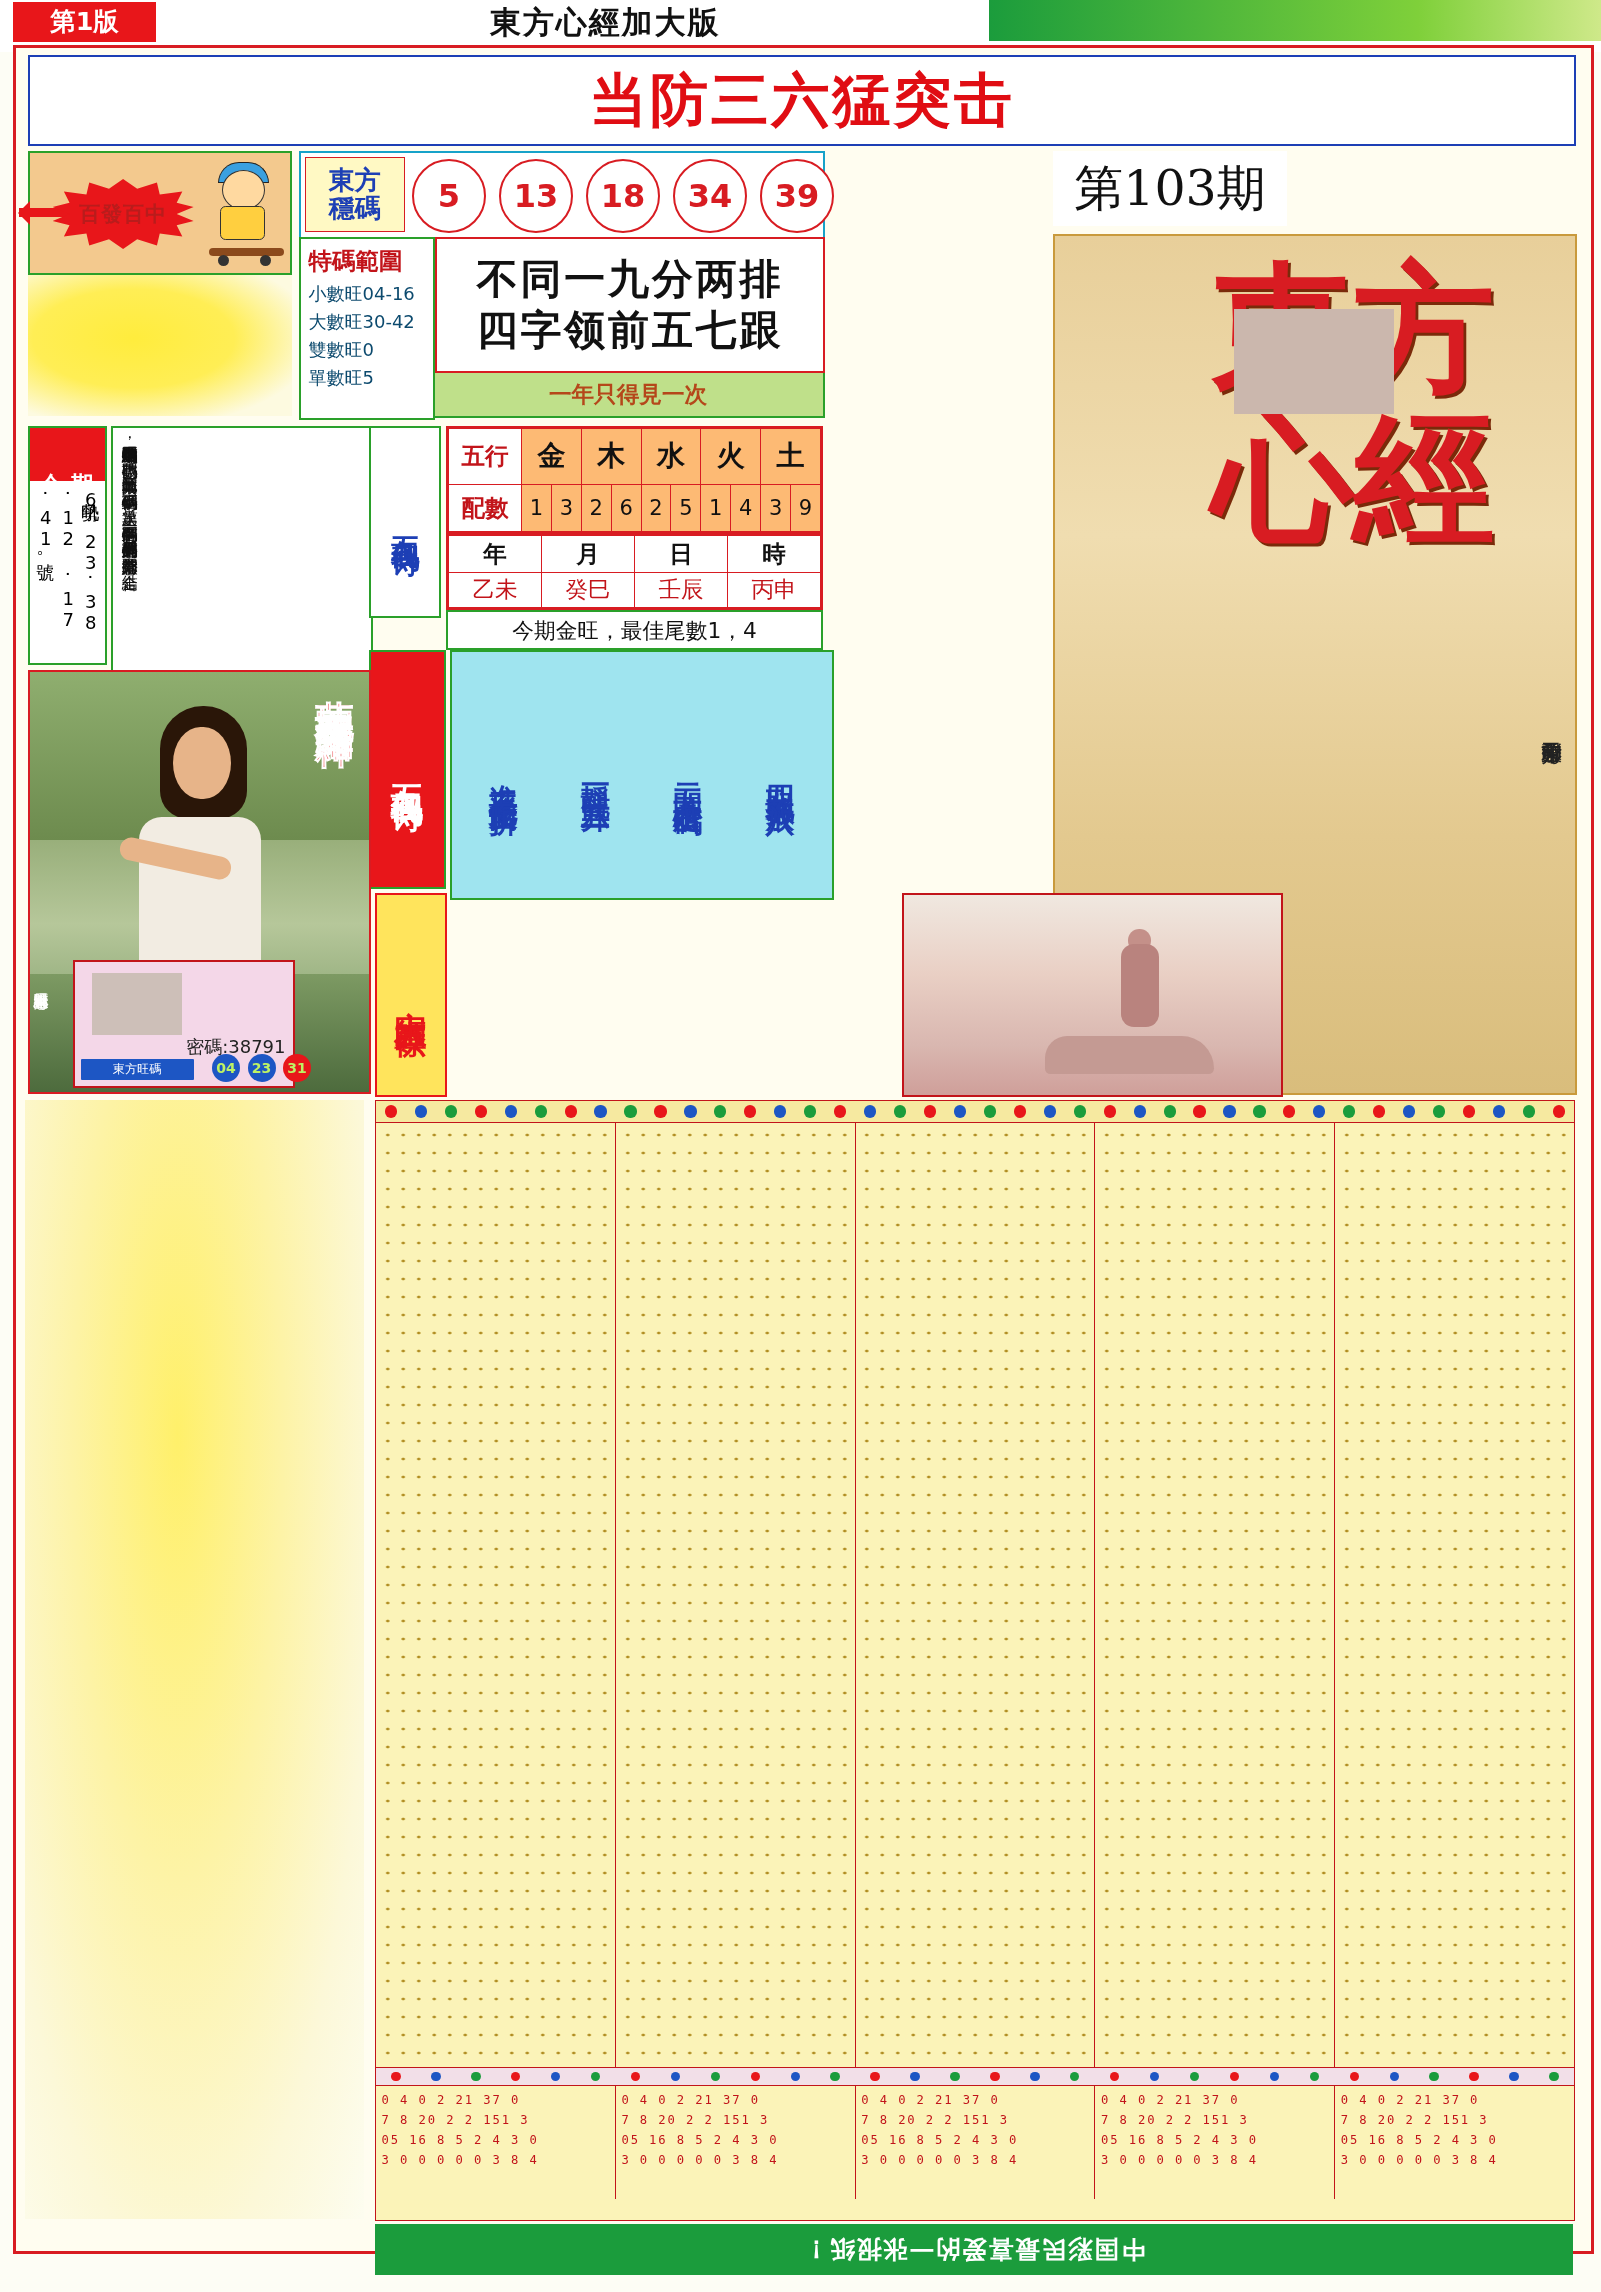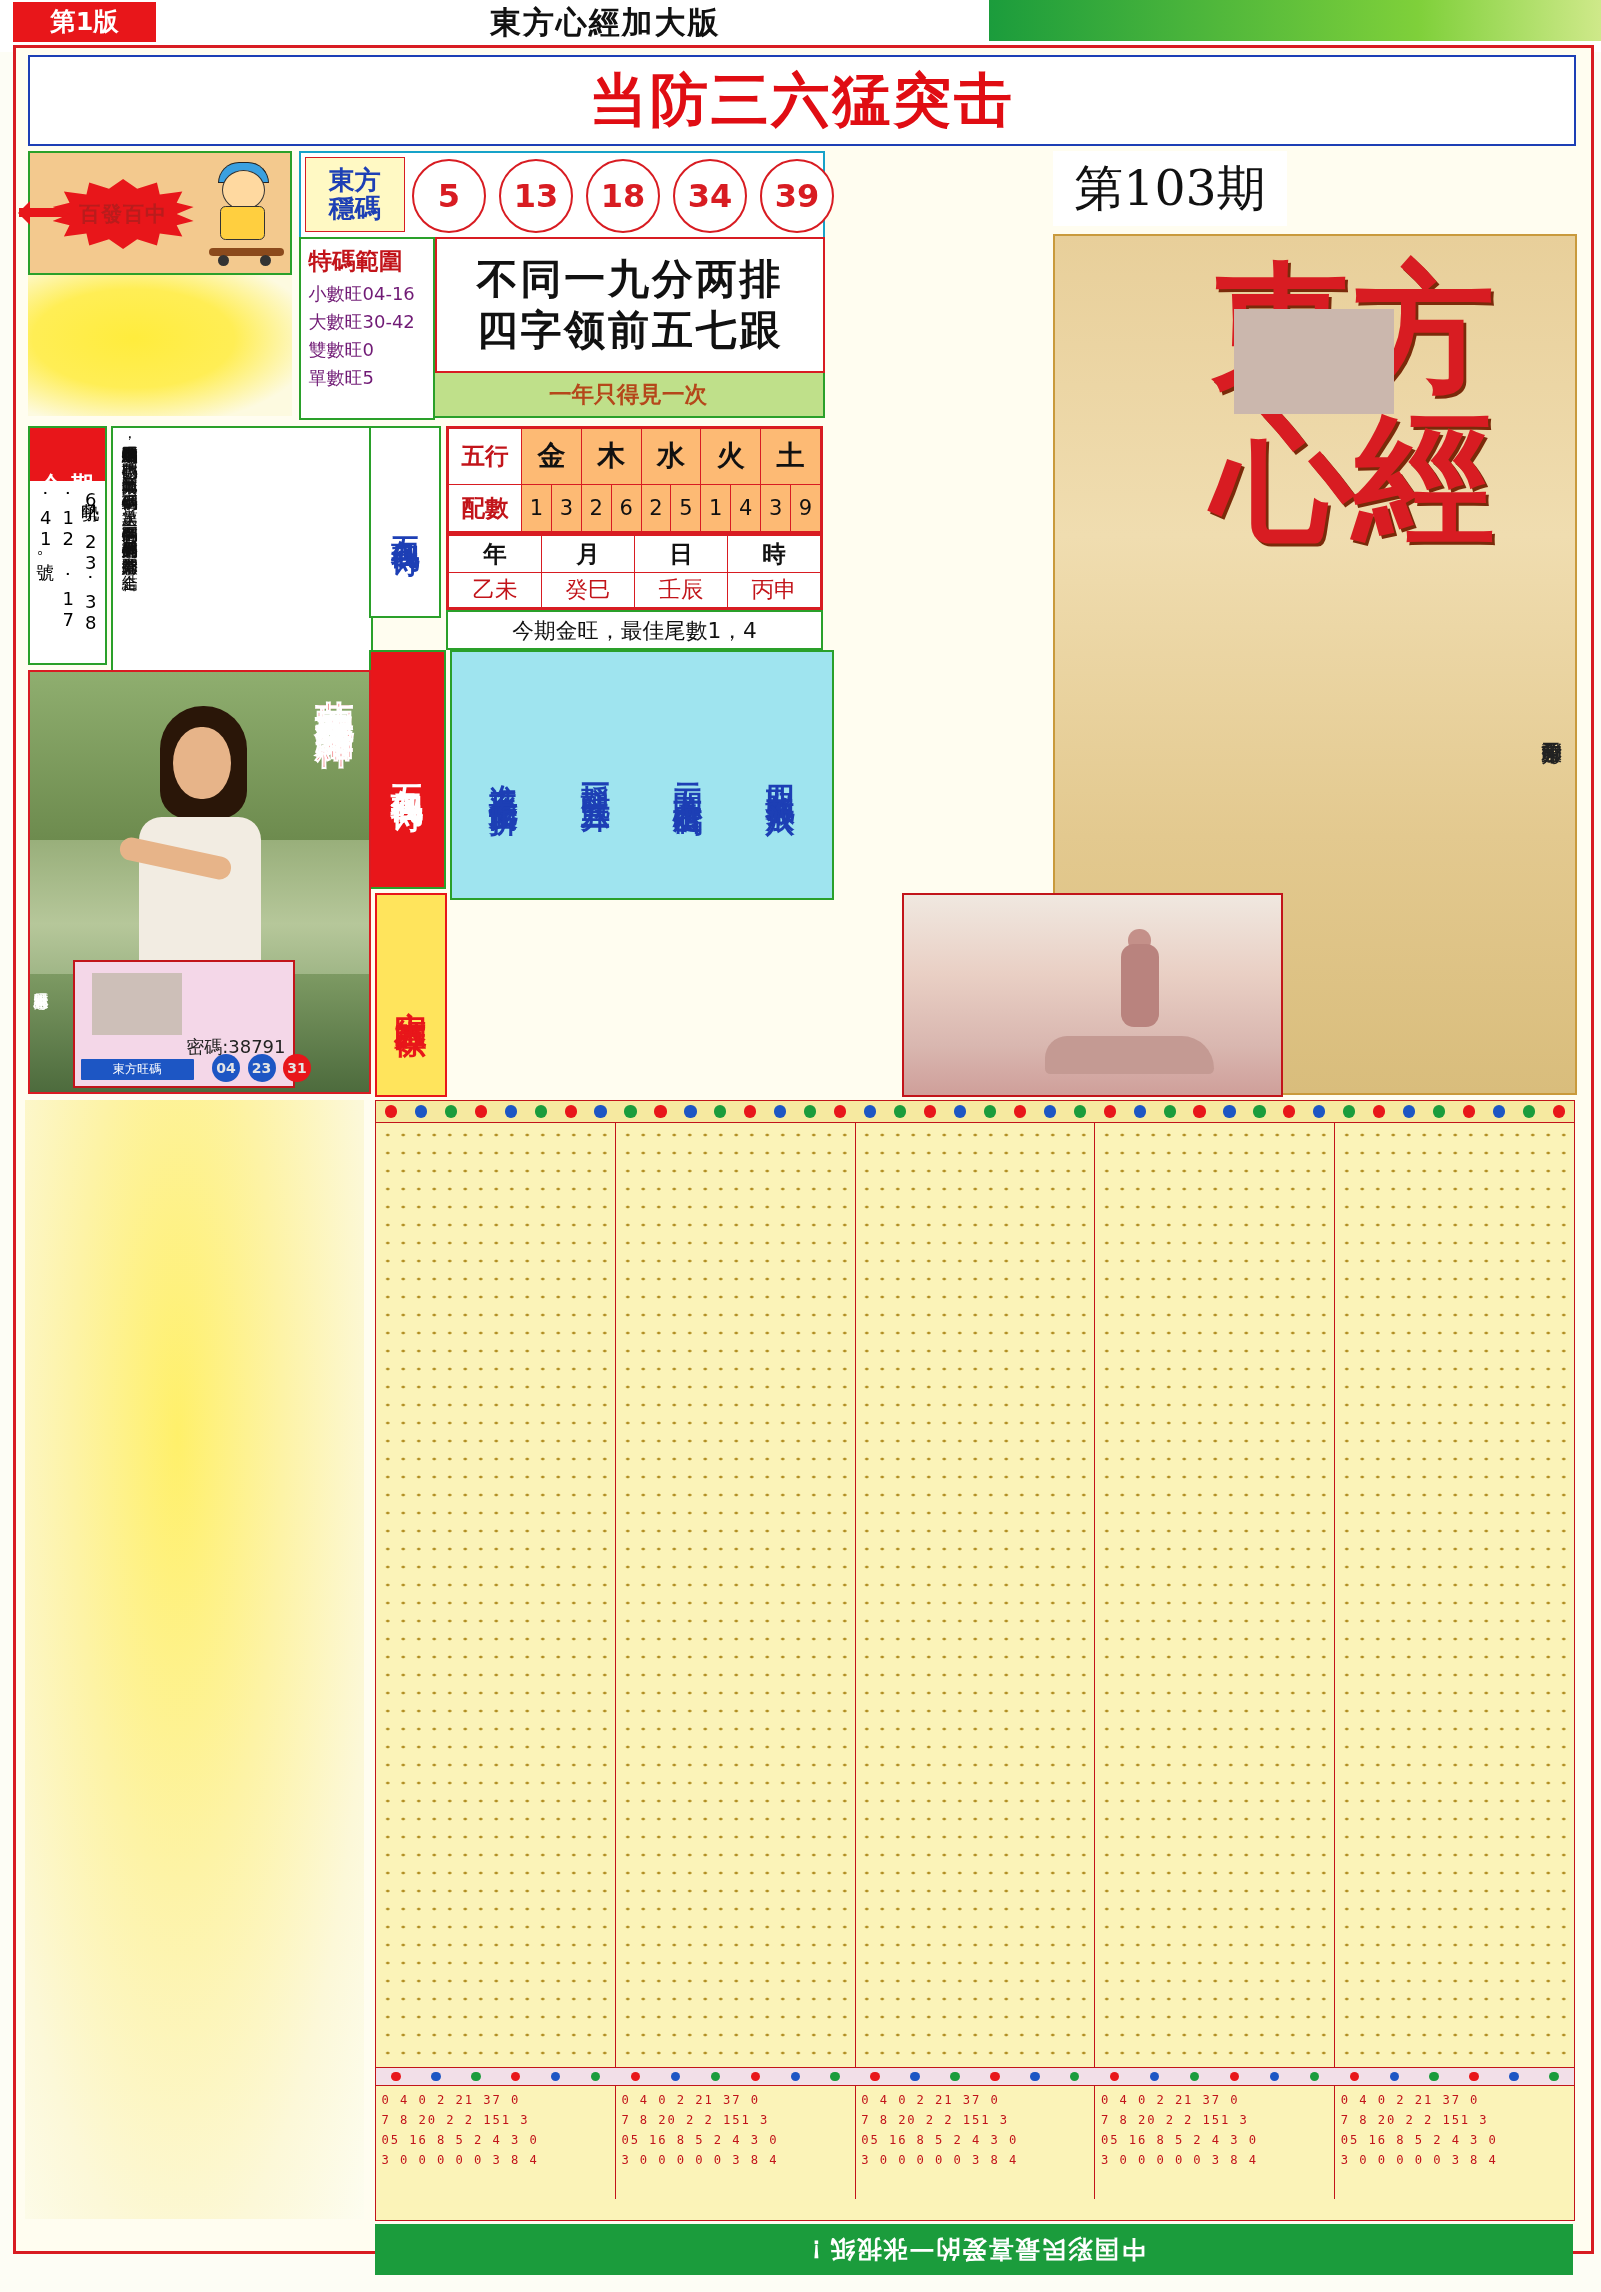--- a/index.html
+++ b/index.html
@@ -55,21 +55,21 @@
   .wenma{position:absolute;left:299px;top:151px;width:522px;height:85px;background:#ffffff;border:2.8px solid #17a2c9;}
   .wenma .label{position:absolute;left:3.8px;top:3.8px;width:98px;height:73px;background:#fff9c4;border:1.9px solid #d81c22;
      color:#1d3fb5;font-size:26px;font-weight:bold;display:flex;flex-direction:column;align-items:center;justify-content:center;line-height:1.1;}
   .balls{position:absolute;left:111px;top:5.6px;display:flex;gap:13px;}
   .ball{width:70px;height:70px;border-radius:50%;border:2.8px solid #d81c22;background:#fff;
      display:flex;align-items:center;justify-content:center;font-size:32px;font-weight:bold;color:#d81c22;}
 
   
   .range{position:absolute;left:299px;top:237px;width:132px;height:179px;background:#ffffff;border:2.8px solid #2aa02a;}
   .range .t{font-size:23.5px;font-weight:bold;color:#c2141a;padding:5.6px 3.8px 1.9px 7.5px;}
-  .range .l{font-size:18px;color:#701a75;padding:3.8px 3.8px 0 7.5px;}
+  .range .l{font-size:18px;color:#0c4a6e;padding:3.8px 3.8px 0 7.5px;}
 
   
   .verse{position:absolute;left:435px;top:237px;width:386px;height:132px;background:#ffffff;border:2.8px solid #d81c22;
      display:flex;flex-direction:column;align-items:center;justify-content:center;}
   .verse div{font-size:41px;font-weight:bold;color:#111;letter-spacing:2.8px;line-height:1.25;}
   .verse-note{position:absolute;left:435px;top:373px;width:386px;height:43px;background:#bfe08a;
      display:flex;align-items:center;justify-content:center;font-size:22.6px;color:#b5471a;font-weight:bold;}
   .greenband{position:absolute;left:299px;top:369px;width:522px;height:47px;background:#bfe08a;border:2.8px solid #2aa02a;border-top:none;}
 
   
@@ -150,21 +150,21 @@
   .photo-sidetag{position:absolute;left:32px;top:968px;width:28px;height:113px;
      background:transparent;color:#fff;font-size:15px;}
   .photo-sidetag span{writing-mode:vertical-rl;text-orientation:upright;line-height:1.2;}
   .inset{position:absolute;left:73px;top:960px;width:218px;height:124px;background:#f4d7e8;border:2.8px solid #c2141a;}
   .inset .censor2{position:absolute;left:17px;top:11.3px;width:90px;height:62px;background:#cdbfb8;}
   .inset .code{position:absolute;right:7.5px;top:73px;font-size:18px;color:#222;}
   .inset .tag{position:absolute;left:5.6px;bottom:5.6px;width:113px;height:21px;background:#1d56c4;border-radius:1px;
      color:#ffffff;font-size:12.2px;display:flex;align-items:center;justify-content:center;}
   .minib{position:absolute;bottom:3.8px;display:flex;gap:7.5px;left:137px;}
   .minib .b{width:28px;height:28px;border-radius:50%;display:flex;align-items:center;justify-content:center;
-     color:#e5e5e5;font-size:14px;font-weight:bold;}
+     color:#bef264;font-size:14px;font-weight:bold;}
 
   
   .song{position:absolute;left:375px;top:893px;width:68px;height:200px;background:#ffe45c;border:2.8px solid #e8161a;
      display:flex;align-items:center;justify-content:center;}
   .song span{writing-mode:vertical-rl;text-orientation:upright;font-size:32px;font-weight:bold;color:#e8161a;letter-spacing:3.8px;}
   .songtext{position:absolute;left:450px;top:893px;width:443px;height:200px;background:#ffffff;border:2.8px solid #2aa02a;
      padding:9.4px 11.3px;font-size:21.7px;line-height:1.55;color:#111;}
 
   
   .smallpic{position:absolute;left:902px;top:893px;width:377px;height:200px;border:2.8px solid #c2141a;

